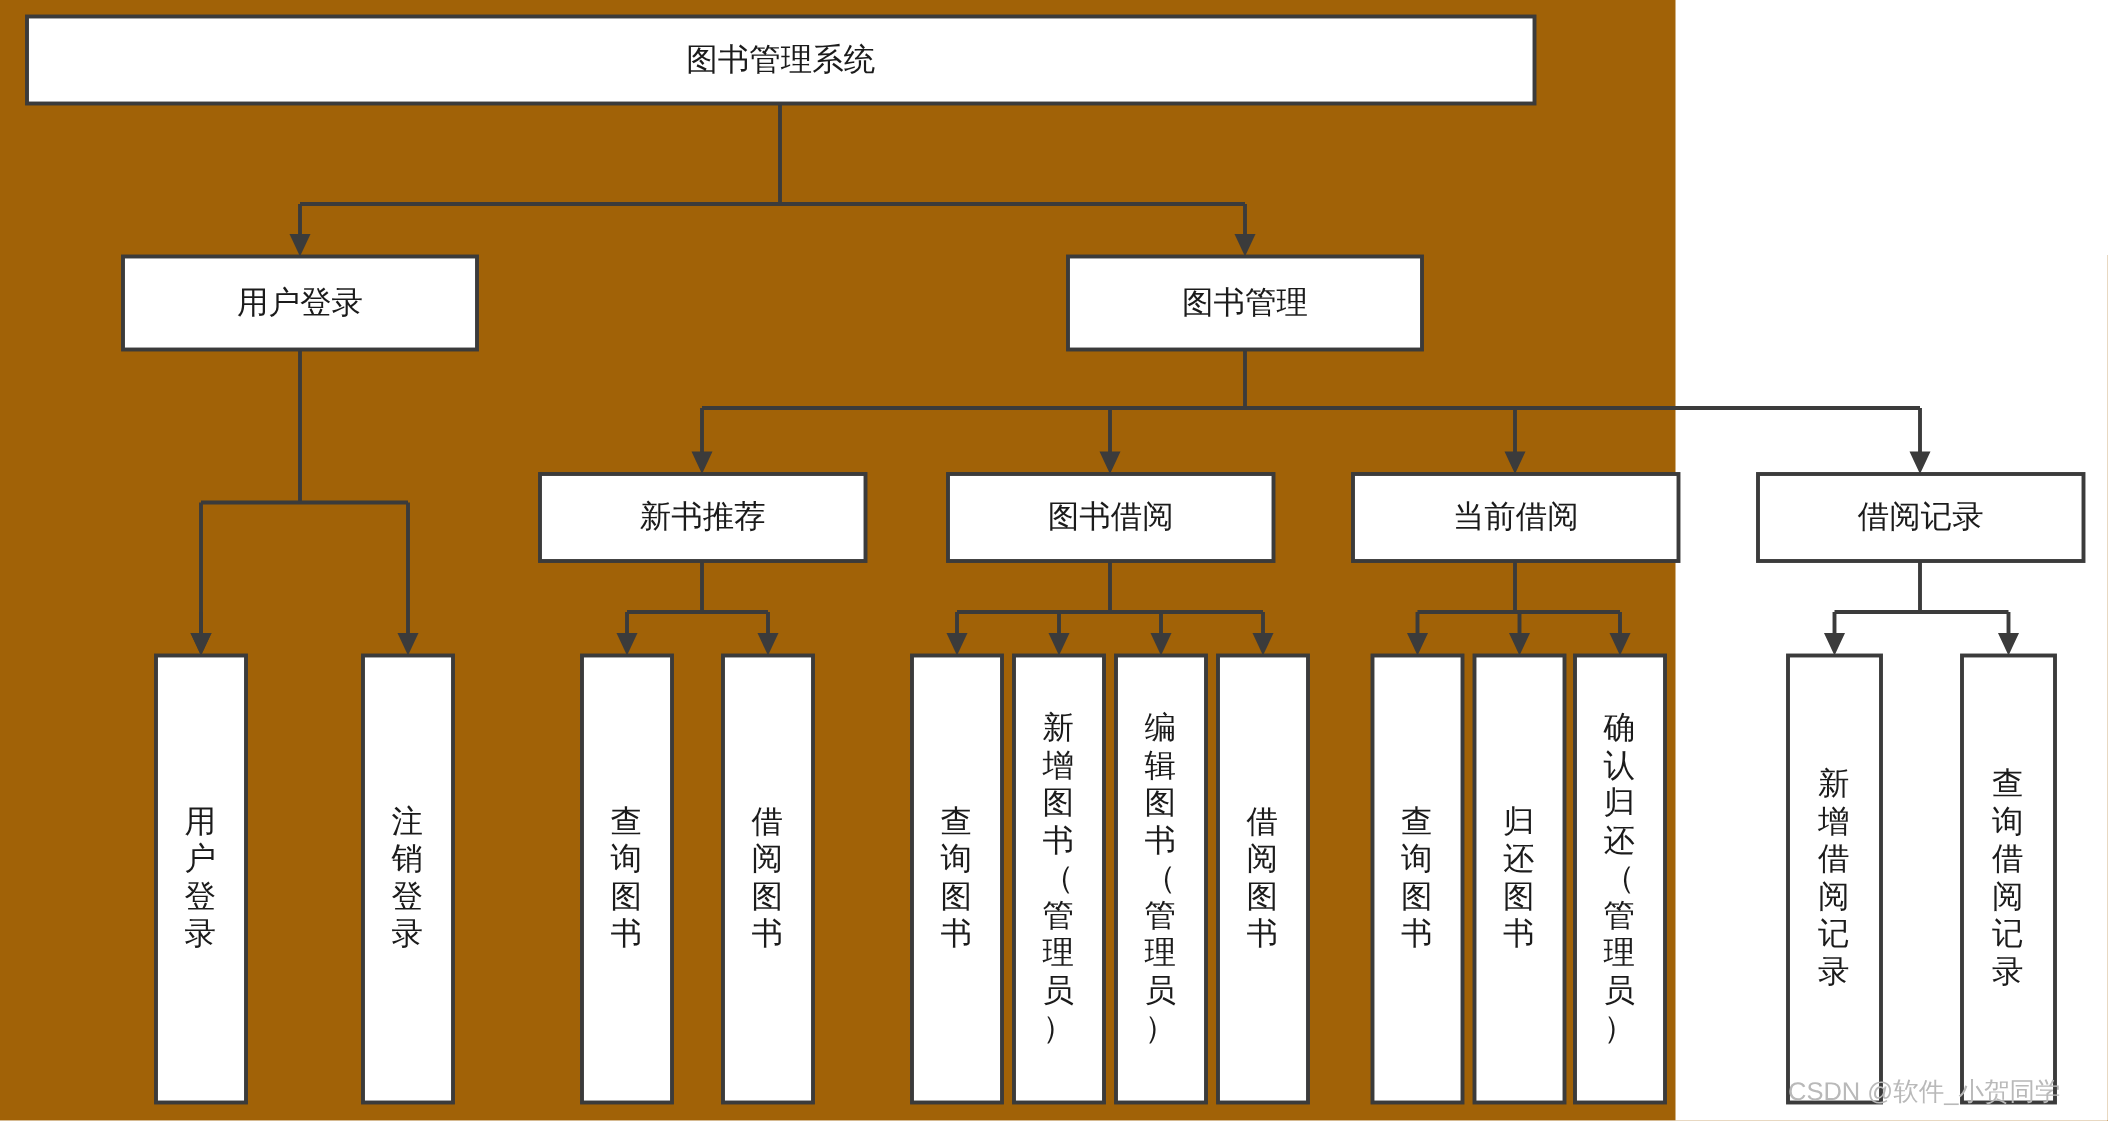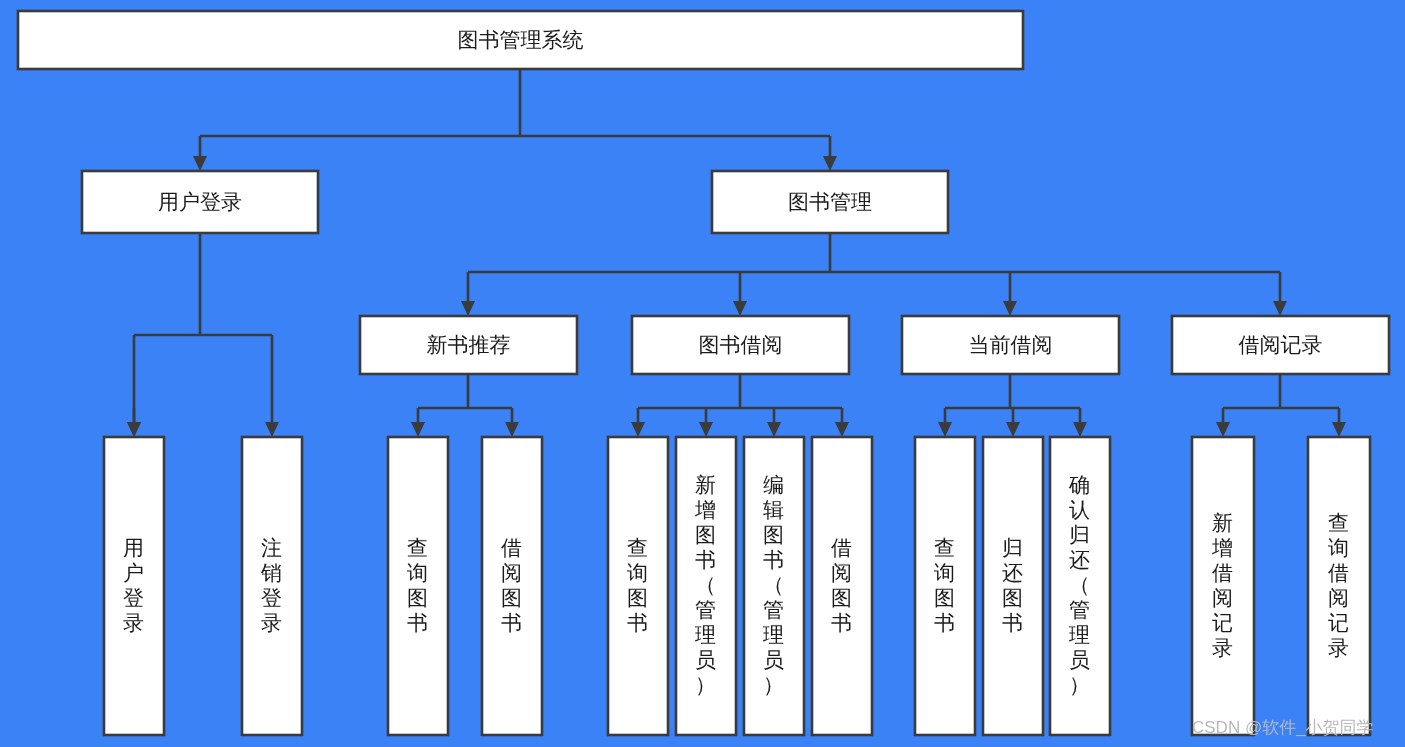--- a/index.html
+++ b/index.html
@@ -9,23 +9,23 @@
     background: #ffffff;
   }
   body {
     width: 1405px;
     height: 747px;
     font-family: "Liberation Sans", "DejaVu Sans", sans-serif;
     overflow: hidden;
   }
   #diagram-root {
     position: relative;
-    width: 1405px;
+    width: 1117px;
     height: 747px;
-    background: #3b82f6;
+    background: #a16207;
   }
   svg.diagram-canvas {
     position: absolute;
     left: 0;
     top: 0;
     width: 1405px;
     height: 747px;
     display: block;
   }
   .node-box {

